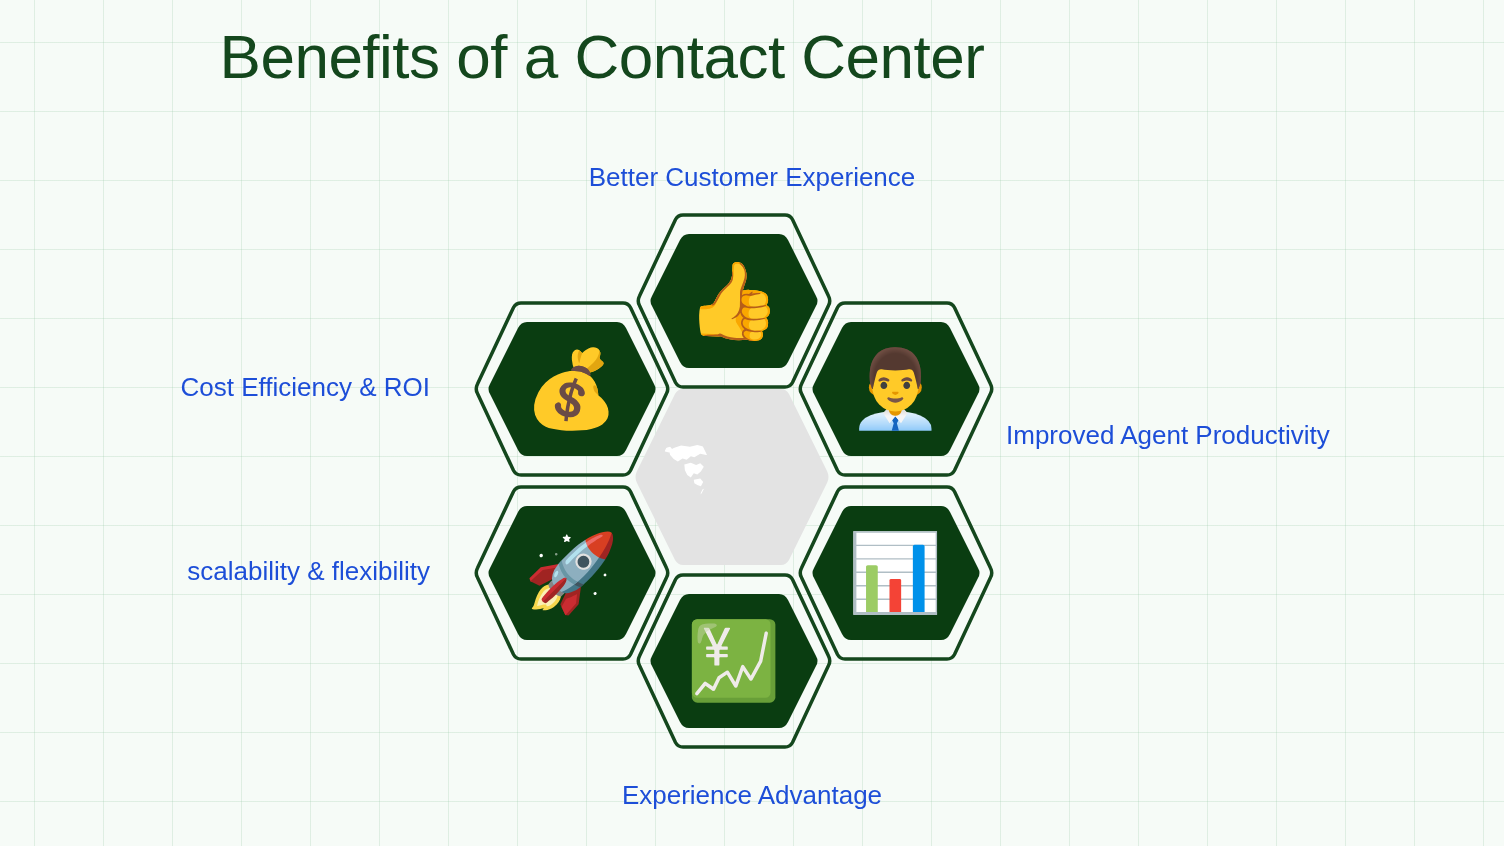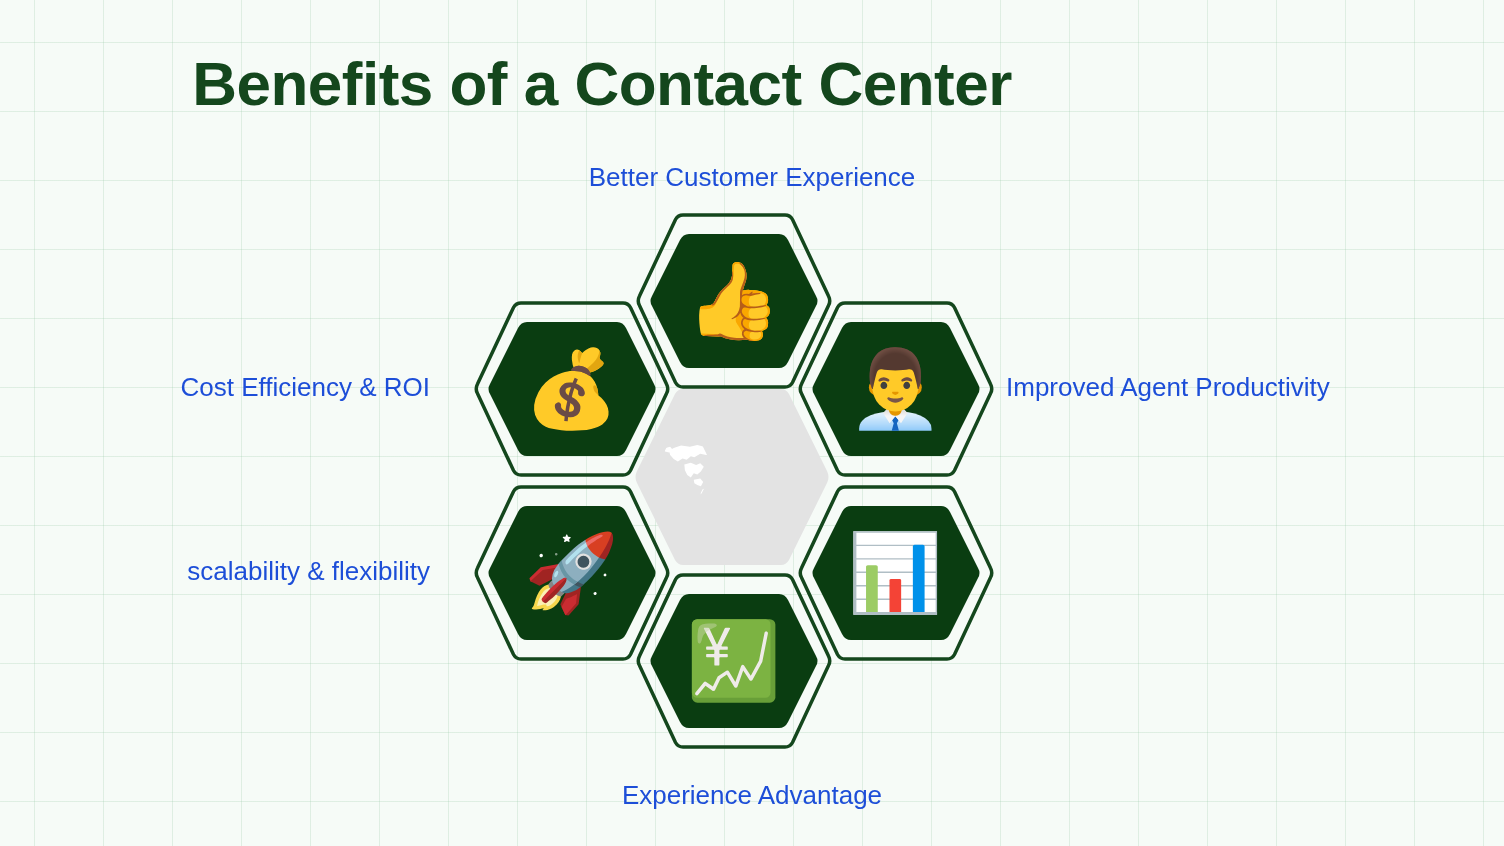--- a/index.html
+++ b/index.html
@@ -24,27 +24,27 @@
     background-image:
       linear-gradient(to right, rgba(160,205,175,0.28) 1px, transparent 1px),
       linear-gradient(to bottom, rgba(160,205,175,0.28) 1px, transparent 1px);
     background-size: 69px 69px;
     background-position: 34px 42px;
   }
 
   
   #page-title {
     position: absolute;
-    top: 51px;
+    top: 24px;
     left: 0;
     width: 1204px;
     text-align: center;
     font-size: 62px;
     line-height: 1.05;
-    font-weight: 700;
+    font-weight: 400;
     letter-spacing: -0.5px;
     color: #14471d;
     white-space: nowrap;
   }
 
   
   #hex-diagram {
     position: absolute;
     left: 0;
     top: 0;
@@ -92,21 +92,21 @@
 
   
   .hex-label {
     position: absolute;
     font-size: 26px;
     line-height: 1.15;
     font-weight: 400;
     color: #1d4ed8;
     white-space: nowrap;
   }
-  .hex-label.right { text-align: left;  }
+  .hex-label.right { text-align: left; margin-top: 48px;  }
   .hex-label.left  { text-align: right; }
   .hex-label.center{ text-align: center; width: 1504px; left: 0; }
 </style>
 </head>
 <body>
 
 <div id="grid-bg"></div>
 
 <h1 id="page-title">Benefits of a Contact Center</h1>
 

